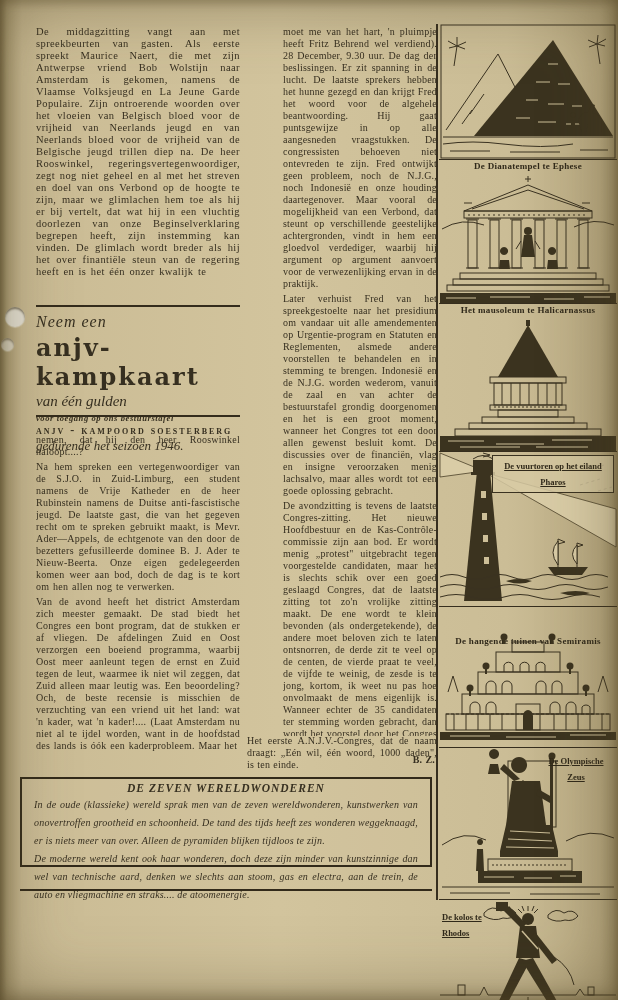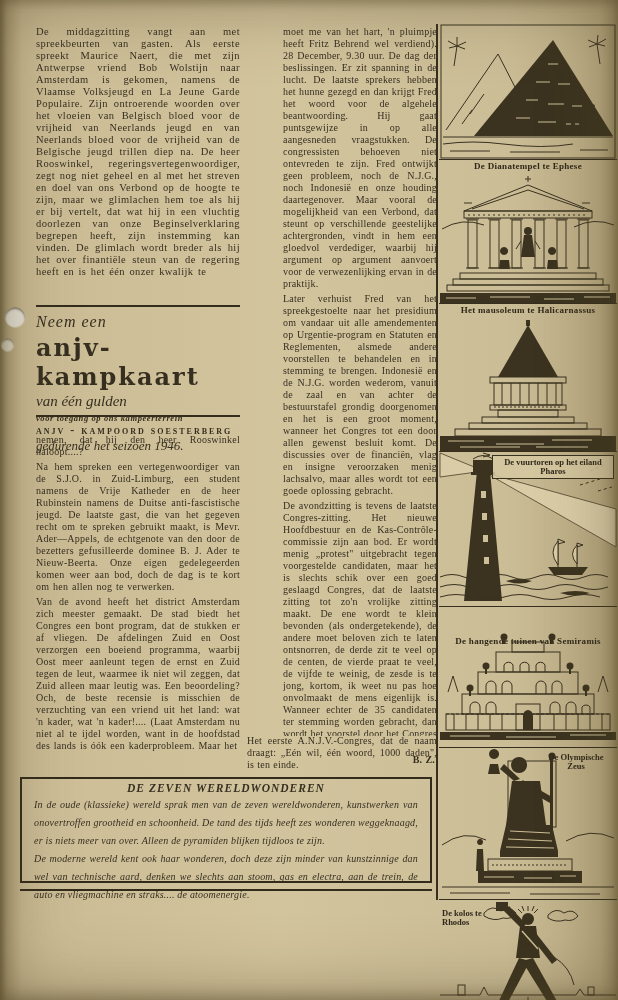--- a/index.html
+++ b/index.html
@@ -22,48 +22,48 @@
   .ad3{font-style:italic;font-size:15px;margin-top:2px;}
   .ad4{font-style:italic;font-weight:bold;font-size:8.5px;letter-spacing:.6px;margin-top:3px;}
   .ad5{font-variant:small-caps;font-weight:bold;font-size:12px;letter-spacing:2px;}
   .ad6{font-style:italic;font-size:13px;}
   #lpara2{margin-top:17px;height:330px;overflow:hidden;font-size:10px;line-height:12px;letter-spacing:.25px;word-spacing:1px;}
   #col-mid{position:absolute;left:247px;top:26px;width:190px;height:748px;}
   #mid-flow{position:absolute;top:0;left:0;right:0;height:710px;overflow:hidden;
     font-size:10px;line-height:12px;letter-spacing:.2px;word-spacing:.5px;margin-left:36px;}
   #mid-last{position:absolute;bottom:0;left:0;right:0;font-size:10px;line-height:12px;letter-spacing:.2px;word-spacing:.5px;}
   #signature{position:absolute;right:2px;bottom:8px;font-weight:bold;}
-  #wondersbox{position:absolute;left:20px;top:777px;width:412px;height:106px;box-sizing:border-box;
+  #wondersbox{position:absolute;left:20px;top:777px;width:412px;height:90px;box-sizing:border-box;
     border:2px solid #322a1a;padding:3px 12px 2px 12px;background:rgba(210,196,157,.35);}
   #wb-underline{position:absolute;left:20px;top:889px;width:412px;height:2px;background:#322a1a;}
   #wb-title{text-align:center;font-weight:bold;font-style:italic;font-size:11.5px;letter-spacing:1px;margin-bottom:2px;}
   .wb-p{font-style:italic;font-size:10px;line-height:18px;text-align:justify;letter-spacing:.2px;margin:0;}
   #sidebar{position:absolute;left:436px;top:0;width:182px;height:876px;border-left:2px solid #362e1e;box-sizing:border-box;margin-top:24px;}
   .panel{position:absolute;left:1px;right:1px;border-bottom:1.5px solid #362e1e;}
   .panel svg{display:block;width:100%;height:100%;}
   .cap{position:absolute;left:0;right:0;text-align:center;font-weight:bold;font-size:9px;letter-spacing:.3px;line-height:15px;color:#30291a;}
-  .cap-overlay{position:absolute;font-weight:bold;font-size:8.5px;line-height:9px;color:#30291a;text-align:center;}
+  .cap-overlay{position:absolute;font-weight:bold;font-size:8.5px;line-height:16px;color:#30291a;text-align:center;text-decoration:underline;}
   #cap3{top:4px;right:3px;width:116px;border:1px solid #3a3221;padding:2px 2px;background:rgba(214,201,162,.85);}
   #cap5{top:6px;right:4px;width:74px;}
   #cap6{top:10px;left:3px;width:54px;text-align:left;}
   .ink{stroke:#3a3221;fill:none;stroke-width:1;}
   .inkf{fill:#3b331f;stroke:none;}
 </style>
 </head>
 <body>
 
 <div id="page">
   <div id="col-left">
     <div id="lpara1" class="bt">De middagzitting vangt aan met spreekbeurten van gasten. Als eerste spreekt Maurice Naert, die met zijn Antwerpse vriend Bob Wolstijn naar Amsterdam is gekomen, namens de Vlaamse Volksjeugd en La Jeune Garde Populaire. Zijn ontroerende woorden over het vloeien van Belgisch bloed voor de vrijheid van Neerlands jeugd en van Neerlands bloed voor de vrijheid van de Belgische jeugd trillen diep na. De heer Rooswinkel, regeringsvertegenwoordiger, zegt nog niet geheel en al met het streven en doel van ons Verbond op de hoogte te zijn, maar we glimlachen hem toe als hij er bij vertelt, dat wat hij in een vluchtig doorlezen van onze Beginselverklaring begrepen heeft, zijn instemming kan vinden. De glimlach wordt breder als hij het over finantiële steun van de regering heeft en is het één onzer kwalijk te</div>
     <div class="rule"></div>
     <div id="adbox">
       <div class="ad1">Neem een</div>
       <div class="ad2">anjv-kampkaart</div>
       <div class="ad3">van één gulden</div>
-      <div class="ad4">voor toegang op ons kampeerterrein</div>
+      <div class="ad4">voor toegang op ons bestuurstafel</div>
       <div class="ad5">anjv - kampoord soesterberg</div>
       <div class="ad6">gedurende het seizoen 1946.</div>
     </div>
     <div class="rule"></div>
     <div id="lpara2" class="bt">
       <p>nemen, dat hij den heer Rooswinkel naloopt....?</p>
       <p>Na hem spreken een vertegenwoordiger van de S.J.O. in Zuid-Limburg, een student namens de Vrije Katheder en de heer Rubinstein namens de Duitse anti-fascistische jeugd. De laatste gast, die van het gegeven recht om te spreken gebruikt maakt, is Mevr. Ader—Appels, de echtgenote van den door de bezetters gefusilleerde dominee B. J. Ader te Nieuw-Beerta. Onze eigen gedelegeerden komen weer aan bod, doch de dag is te kort om hen allen nog te verwerken.</p>
       <p>Van de avond heeft het district Amsterdam zich meester gemaakt. De stad biedt het Congres een bont program, dat de stukken er af vliegen. De afdelingen Zuid en Oost verzorgen een boeiend programma, waarbij Oost meer aanleunt tegen de ernst en Zuid tegen de leut, waarmee ik niet wil zeggen, dat Zuid alleen maar leutig was. Een beoordeling? Och, de beste recensie is misschien de verzuchting van een vriend uit het land: wat 'n kader, wat 'n kader!.... (Laat Amsterdam nu niet al te ijdel worden, want in de hoofdstad des lands is óók een kaderprobleem. Maar het</p>
     </div>
   </div>

